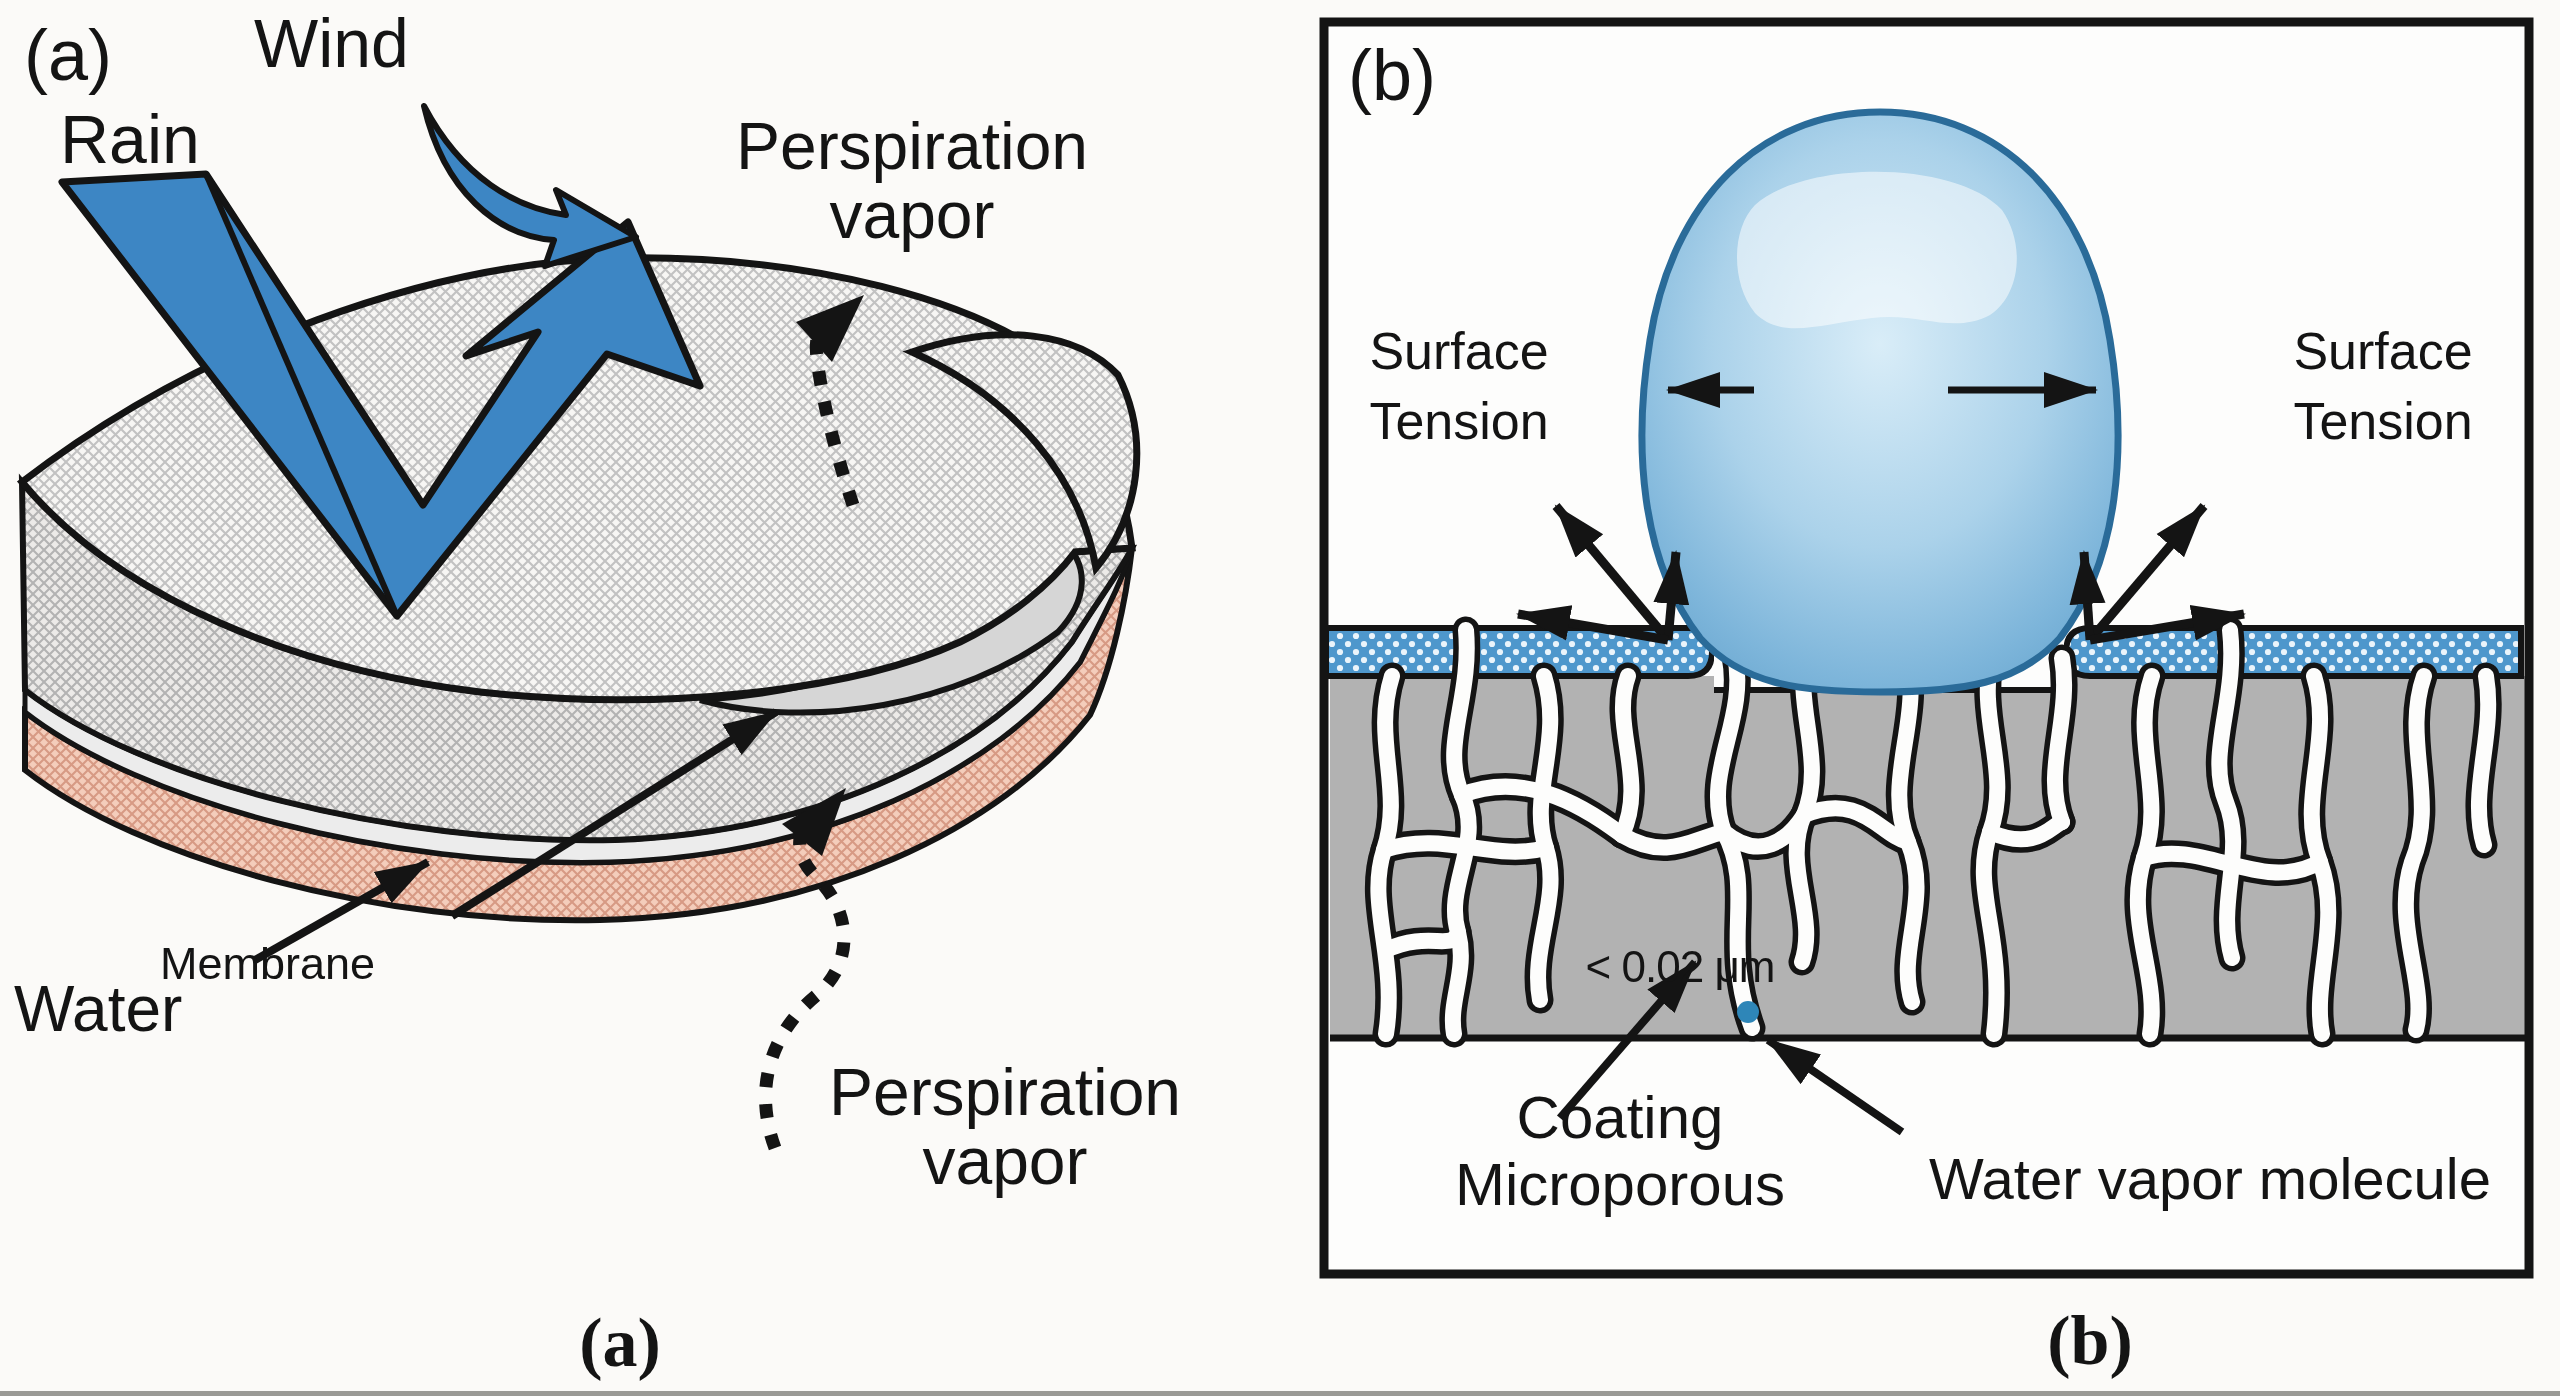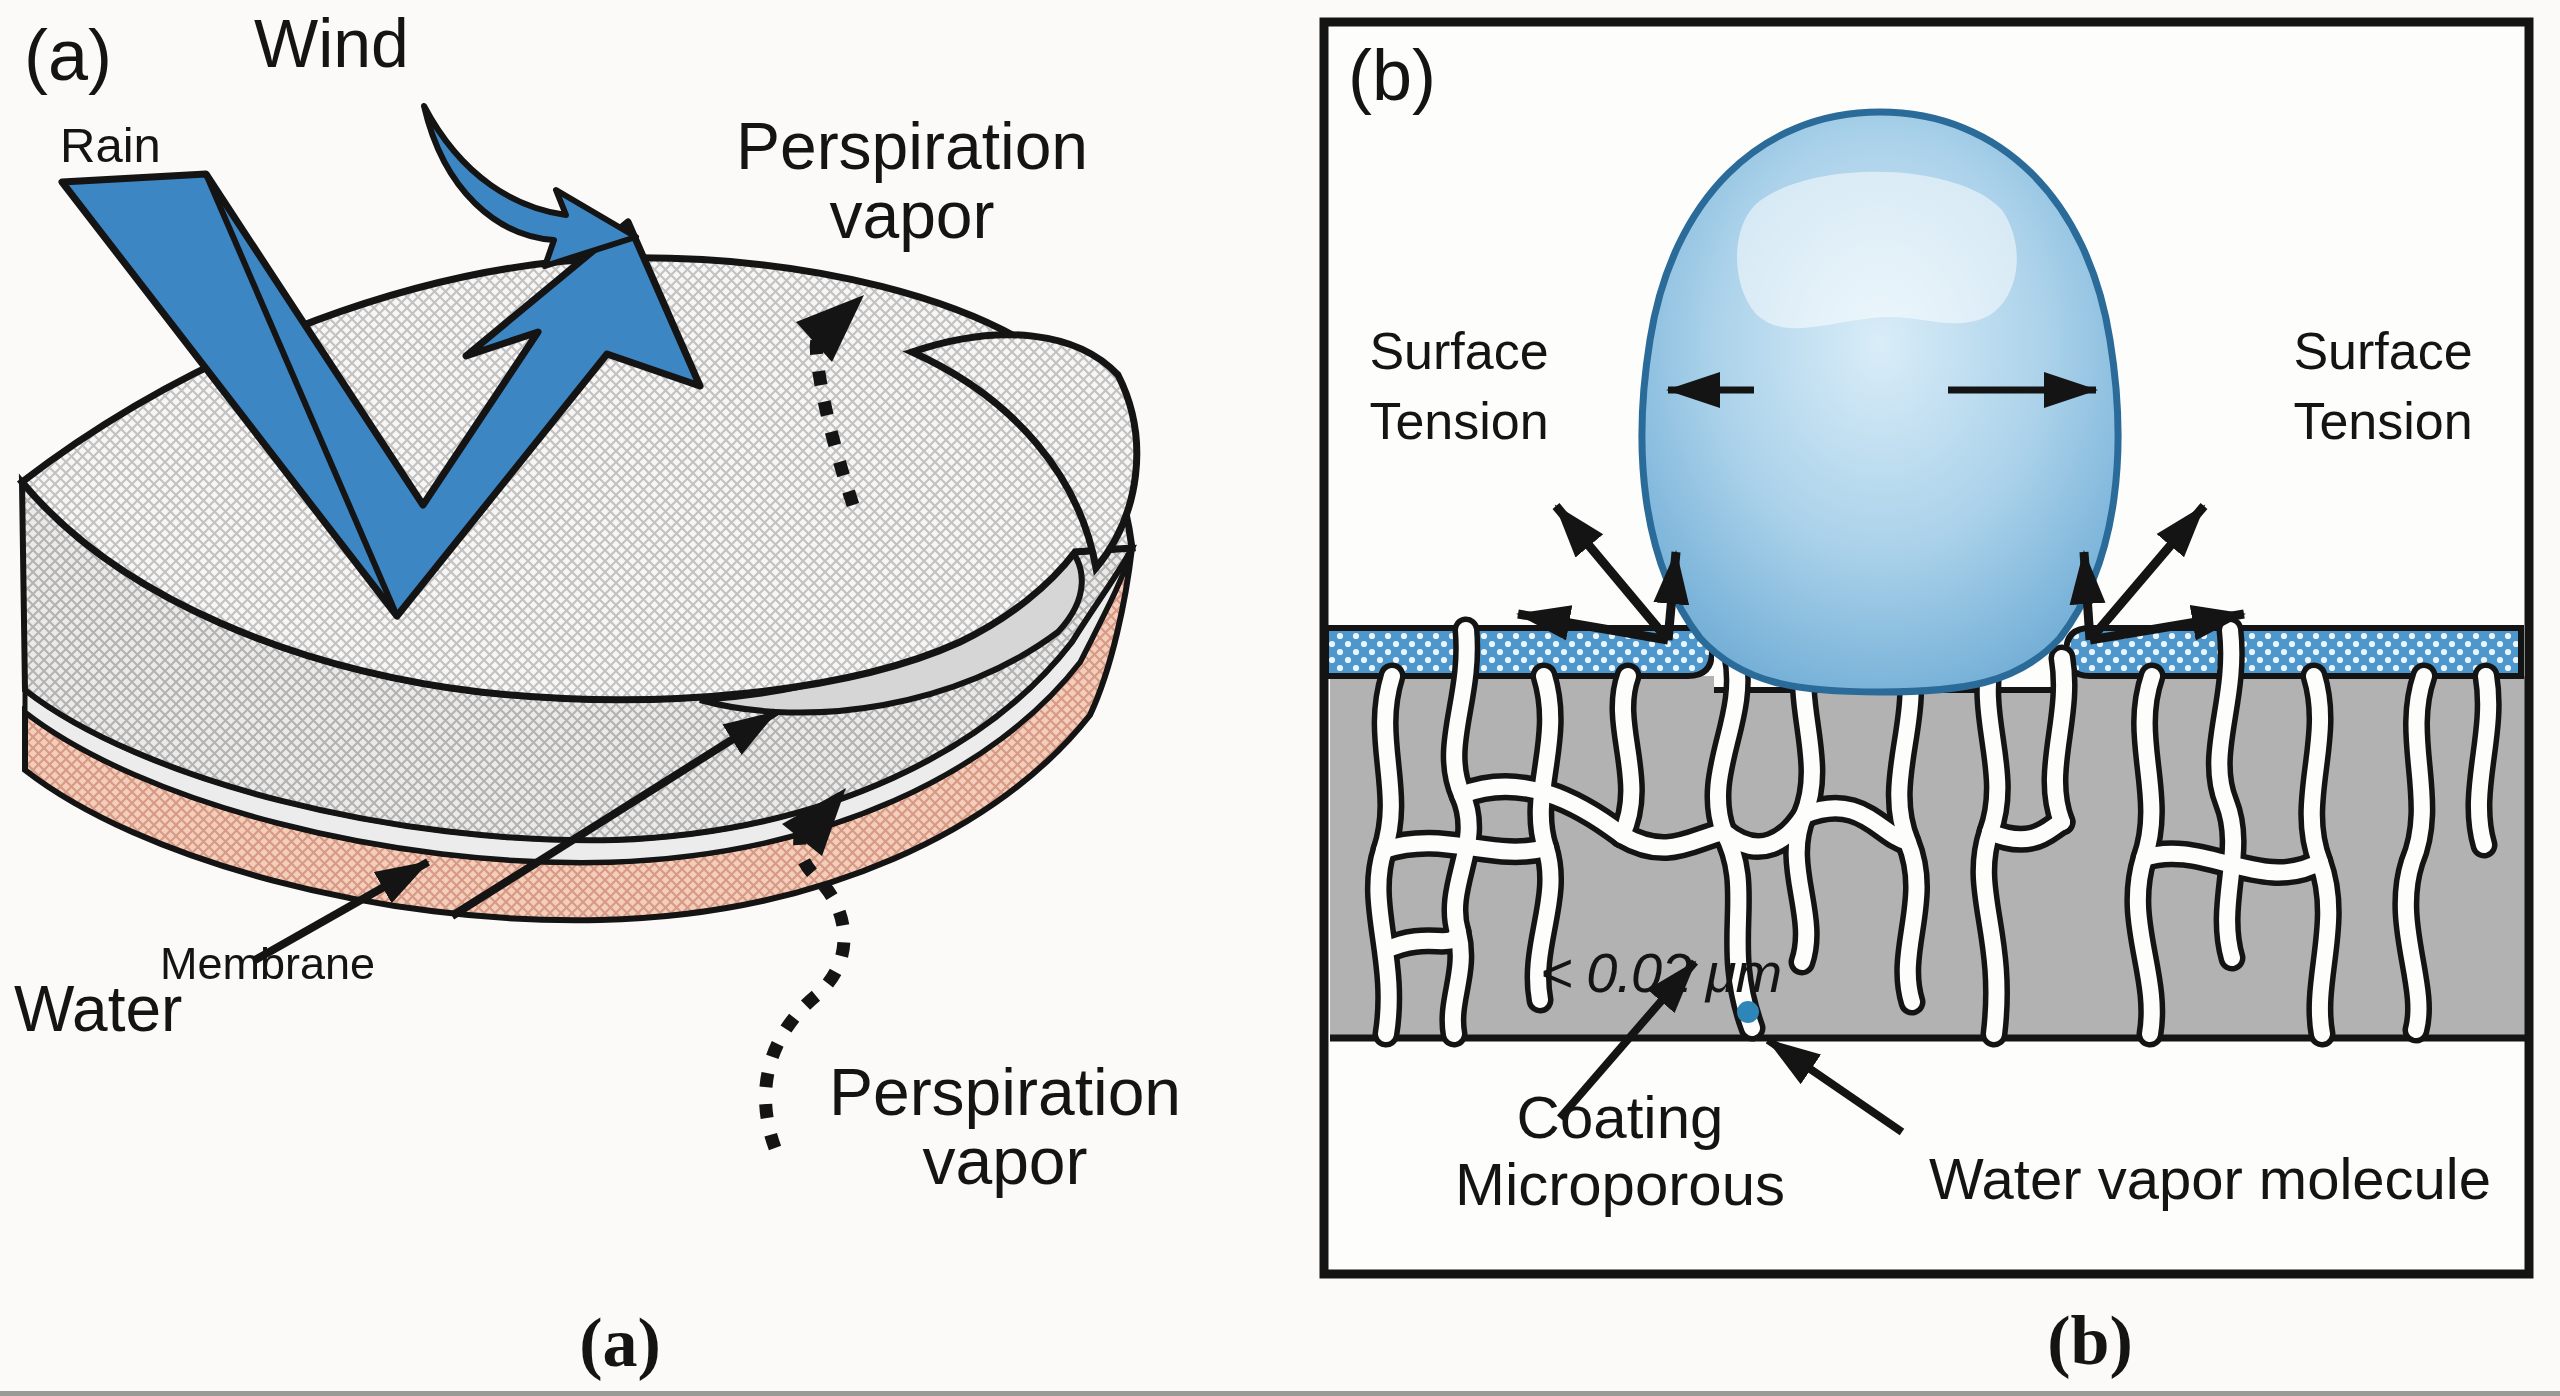--- a/index.html
+++ b/index.html
@@ -185,21 +185,21 @@
     <line x1="1902" y1="1132" x2="1768" y2="1040" stroke="#141414" stroke-width="8" marker-end="url(#ah)"></line>
 
     <rect x="1324" y="22" width="1205" height="1252" fill="none" stroke="#141414" stroke-width="9"></rect>
   </g>
 </svg>
 
 <div class="lbl" style="left:24px;top:18px;font-size:72px;">(a)</div>
 
 <div class="lbl" style="left:222px;top:8px;font-size:68px;margin-left:32px;">Wind</div>
 
-<div class="lbl" style="left:60px;top:120px;font-size:49px;">Rain</div>
+<div class="lbl" style="left:60px;top:104px;font-size:68px;">Rain</div>
 
 <div class="lbl" style="left:712px;top:112px;width:400px;font-size:66px;">
   <span class="ln">Perspiration</span>
   <span class="ln">vapor</span>
 </div>
 
 <div class="lbl" style="left:160px;top:940px;font-size:45px;">Membrane</div>
 
 <div class="lbl" style="left:14px;top:976px;font-size:64px;">Water</div>
 
@@ -216,21 +216,21 @@
   <span class="ln">Surface</span>
   <span class="ln">Tension</span>
 </div>
 
 <div class="lbl" style="left:2268px;top:316px;width:230px;font-size:52px;line-height:1.35;">
   <span class="ln">Surface</span>
   <span class="ln">Tension</span>
 </div>
 
 
-<div class="lbl" style="left:1540px;top:944px;width:200px;font-size:56px;letter-spacing:-1px;font-style:italic;">&lt; 0.02 μm</div>
+<div class="lbl" style="left:1580px;top:944px;width:200px;font-size:44px;letter-spacing:-1px;">&lt; 0.02 μm</div>
 
 <div class="lbl" style="left:1420px;top:1084px;width:400px;font-size:60px;line-height:1.12;">
   <span class="ln">Coating</span>
   <span class="ln">Microporous</span>
 </div>
 
 <div class="lbl" style="left:1890px;top:1122px;width:640px;font-size:58px;line-height:1.2;margin-top:22px;">
   <span class="ln">Water vapor molecule</span>
 </div>
 

